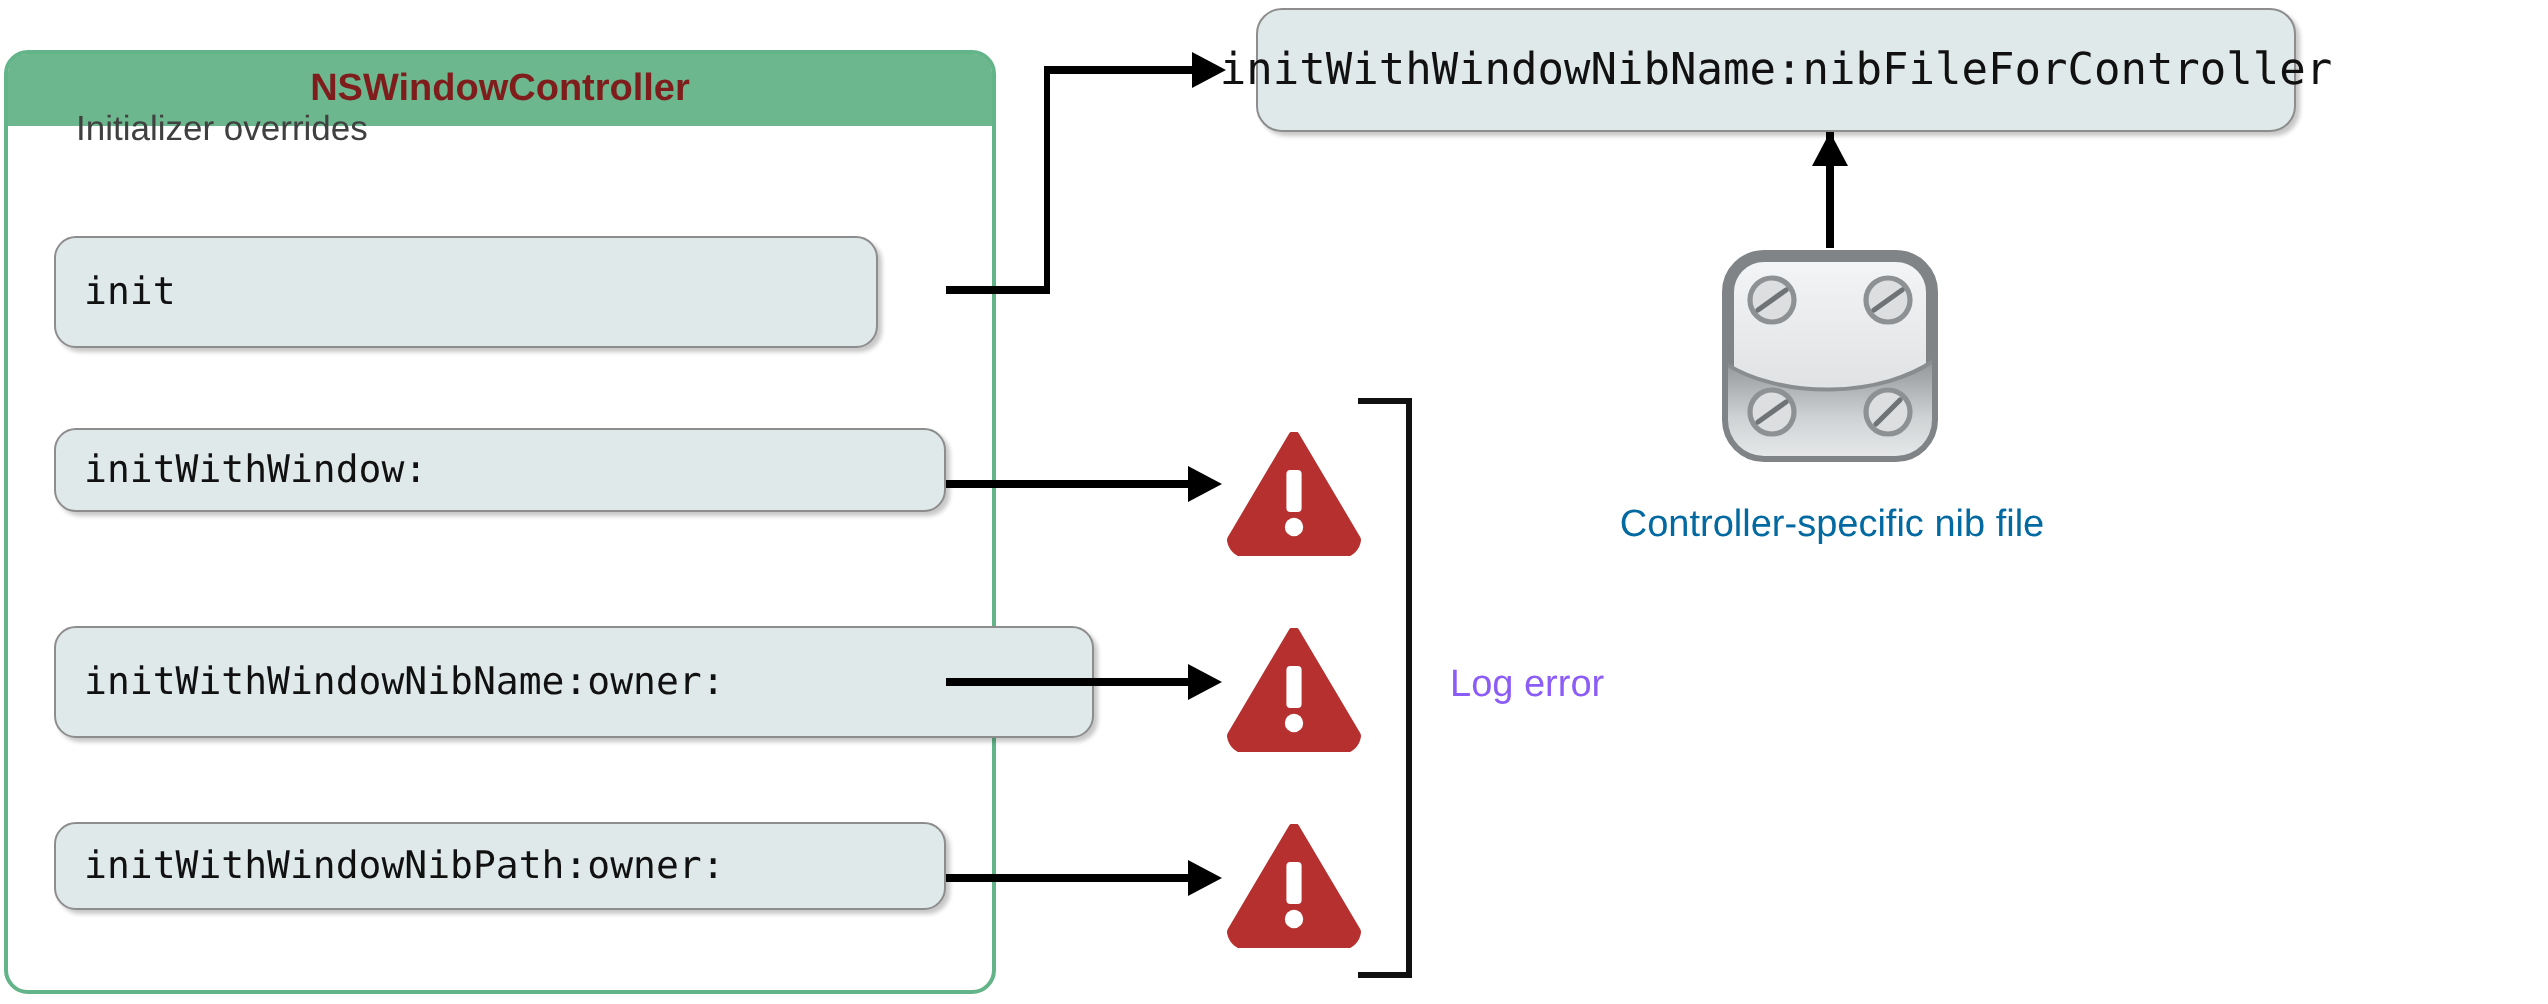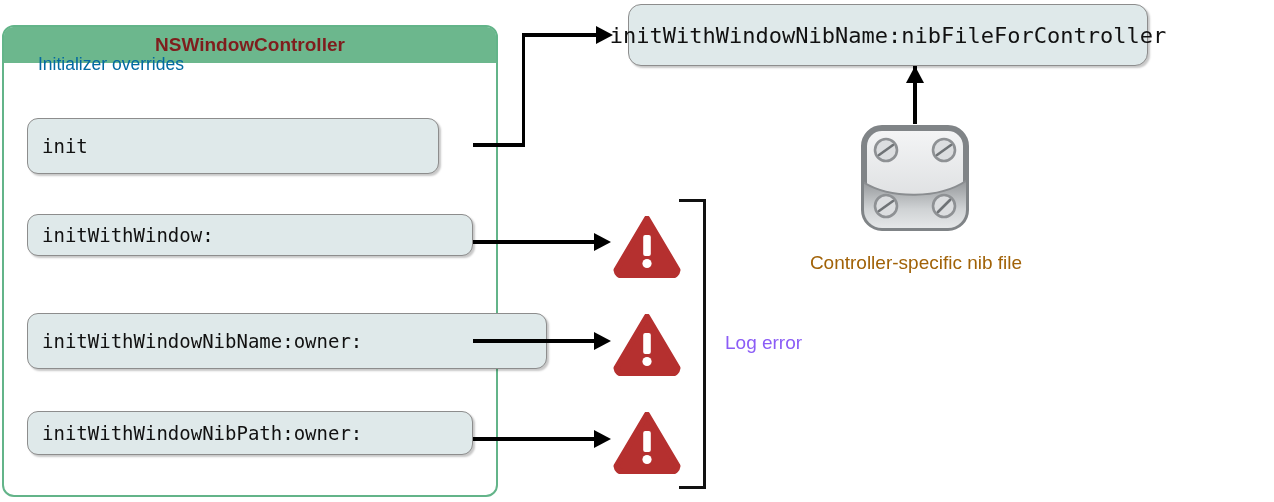--- a/index.html
+++ b/index.html
@@ -45,21 +45,21 @@
     align-items: center;
     justify-content: center;
     box-sizing: border-box;
     letter-spacing: 0px;
   }
   .section-label {
     position: absolute;
     left: 38px;
     top: 54px;
     font-size: 17.5px;
-    color: #0369a1;
+    color: #404040;
     white-space: nowrap;
   }
 
   
   .pill {
     position: absolute;
     box-sizing: border-box;
     background: #dfe9ea;
     border: 1.6px solid #8d8d8d;
     border-radius: 11px;
@@ -140,21 +140,21 @@
     width: 114px;
     height: 112px;
   }
   .nib-label {
     position: absolute;
     left: 779px;
     top: 252px;
     width: 274px;
     text-align: center;
     font-size: 19px;
-    color: #a16207;
+    color: #0369a1;
     white-space: nowrap;
   }
 </style>
 </head>
 <body>
 
 <div id="stage">
 
   <div class="pill pill-target">initWithWindowNibName:nibFileForController</div>
 

